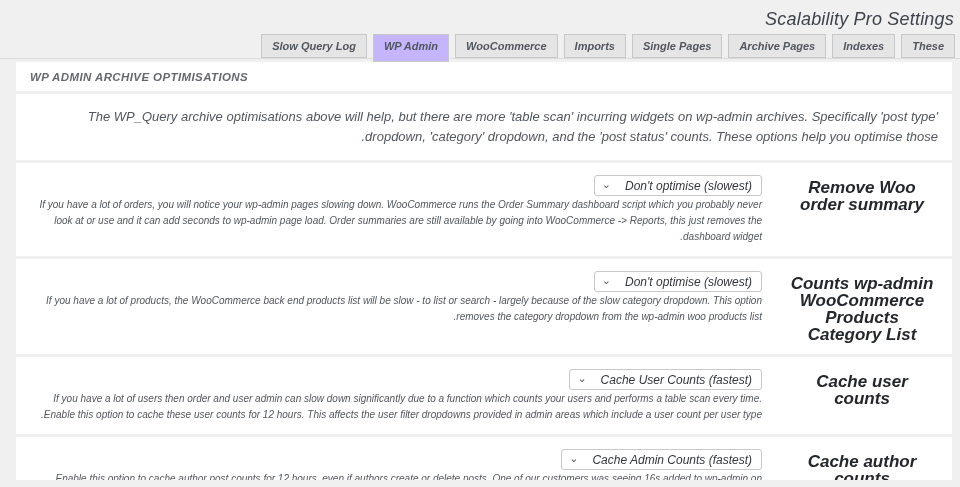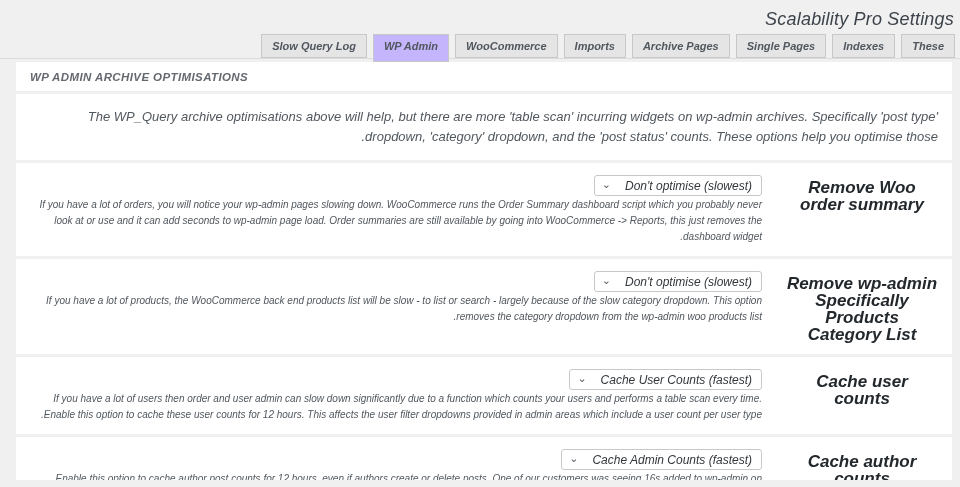--- a/index.html
+++ b/index.html
@@ -79,22 +79,22 @@
 
   <div class="topbar">
     <h1 class="title">Scalability Pro Settings</h1>
   </div>
 
   <div class="tabbar">
     <div class="tab">Slow Query Log</div>
     <div class="tab active">WP Admin</div>
     <div class="tab">WooCommerce</div>
     <div class="tab">Imports</div>
+    <div class="tab">Single Pages</div>
     <div class="tab">Archive Pages</div>
-    <div class="tab">Single Pages</div>
     <div class="tab">Indexes</div>
     <div class="tab">These</div>
   </div>
 
   <div class="content">
 
     <div class="box section-head">
       <h2>WP ADMIN ARCHIVE OPTIMISATIONS</h2>
     </div>
 
@@ -107,21 +107,21 @@
       <div class="field-cell">
         <div class="select">
           <span class="sel-val">Don't optimise (slowest)</span>
           <span class="chev">⌄</span>
         </div>
         <p class="desc">If you have a lot of orders, you will notice your wp-admin pages slowing down. WooCommerce runs the Order Summary dashboard script which you probably never look at or use and it can add seconds to wp-admin page load. Order summaries are still available by going into WooCommerce -&gt; Reports, this just removes the dashboard widget.</p>
       </div>
     </div>
 
     <div class="box row">
-      <div class="label-cell">Remove wp-admin Specifically Products Category List</div>
+      <div class="label-cell">Counts wp-admin WooCommerce Products Category List</div>
       <div class="field-cell">
         <div class="select">
           <span class="sel-val">Don't optimise (slowest)</span>
           <span class="chev">⌄</span>
         </div>
         <p class="desc">If you have a lot of products, the WooCommerce back end products list will be slow - to list or search - largely because of the slow category dropdown. This option removes the category dropdown from the wp-admin woo products list.</p>
       </div>
     </div>
 
     <div class="box row">

